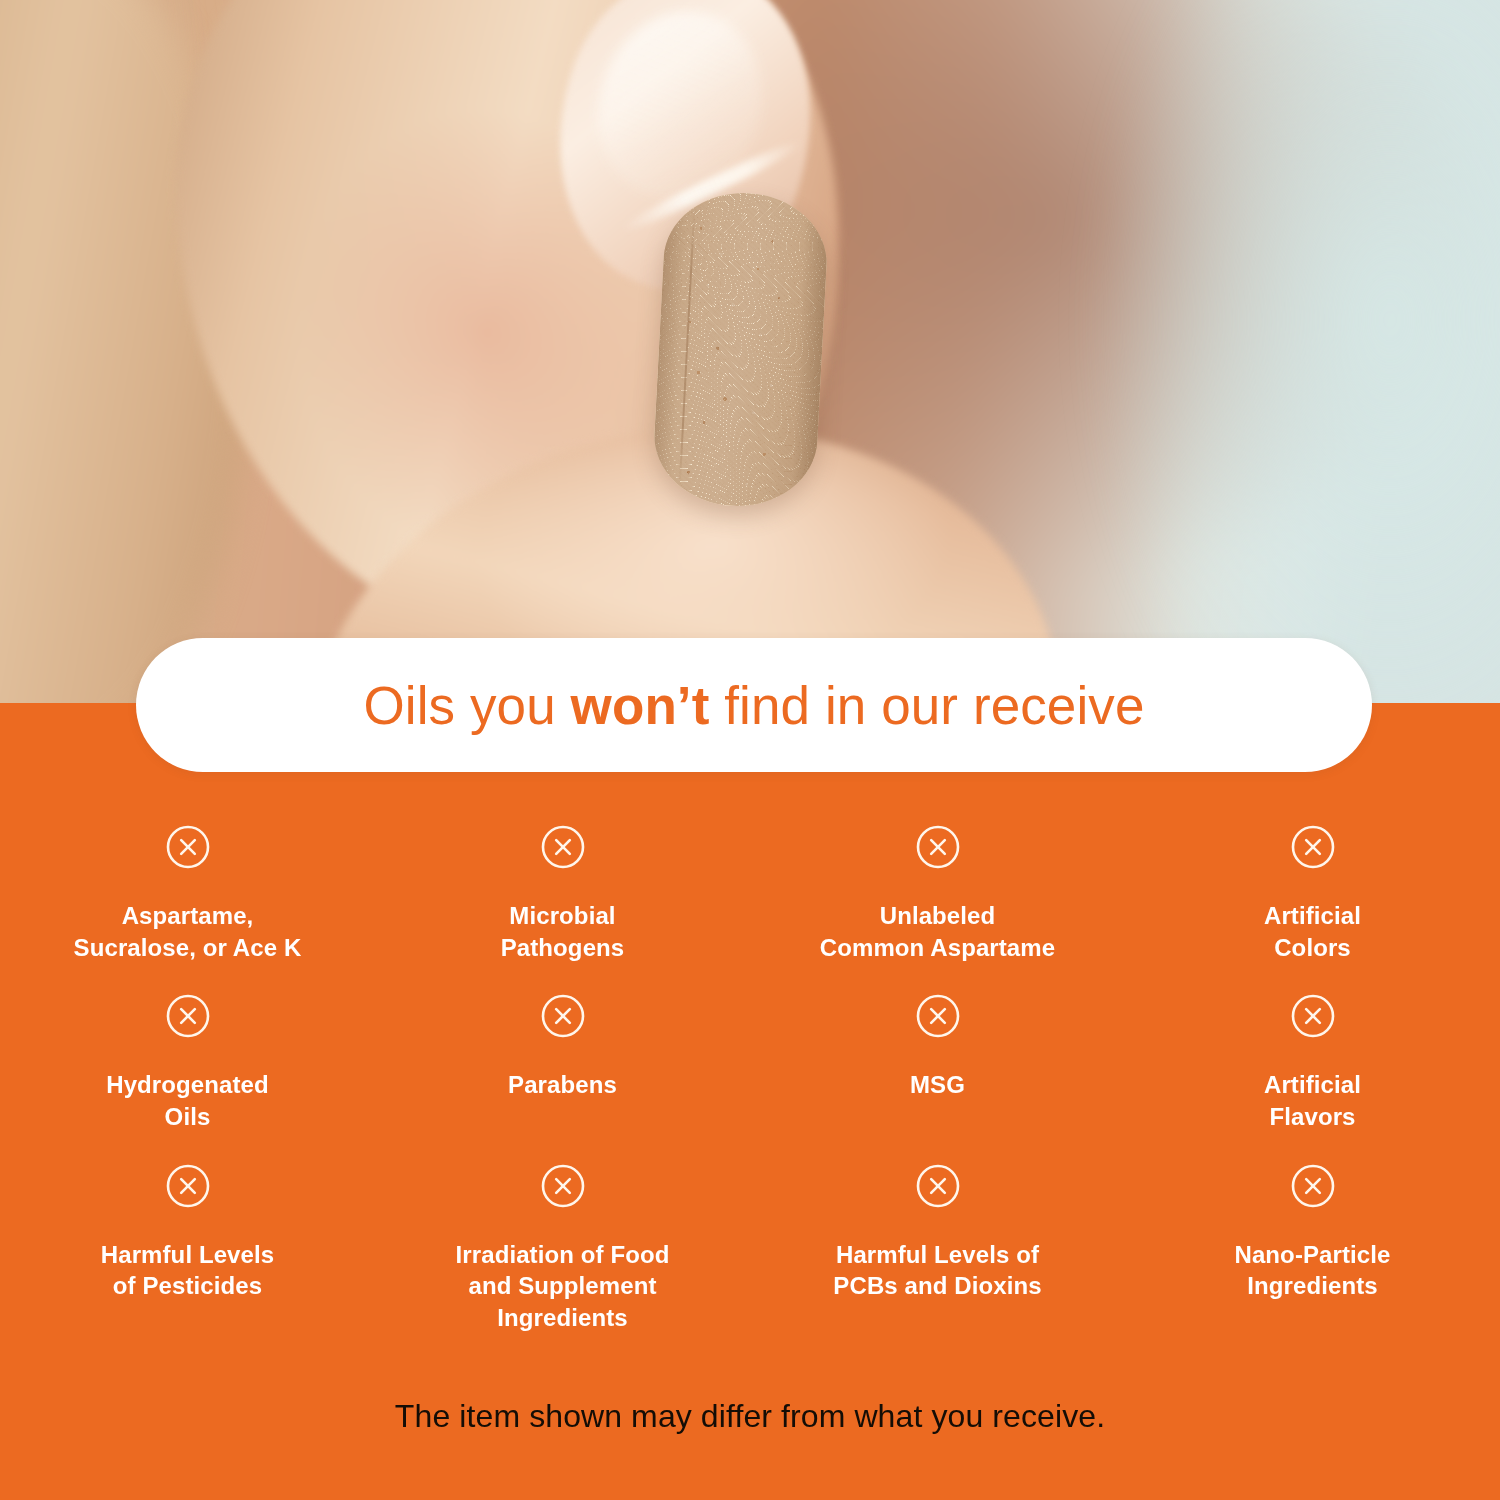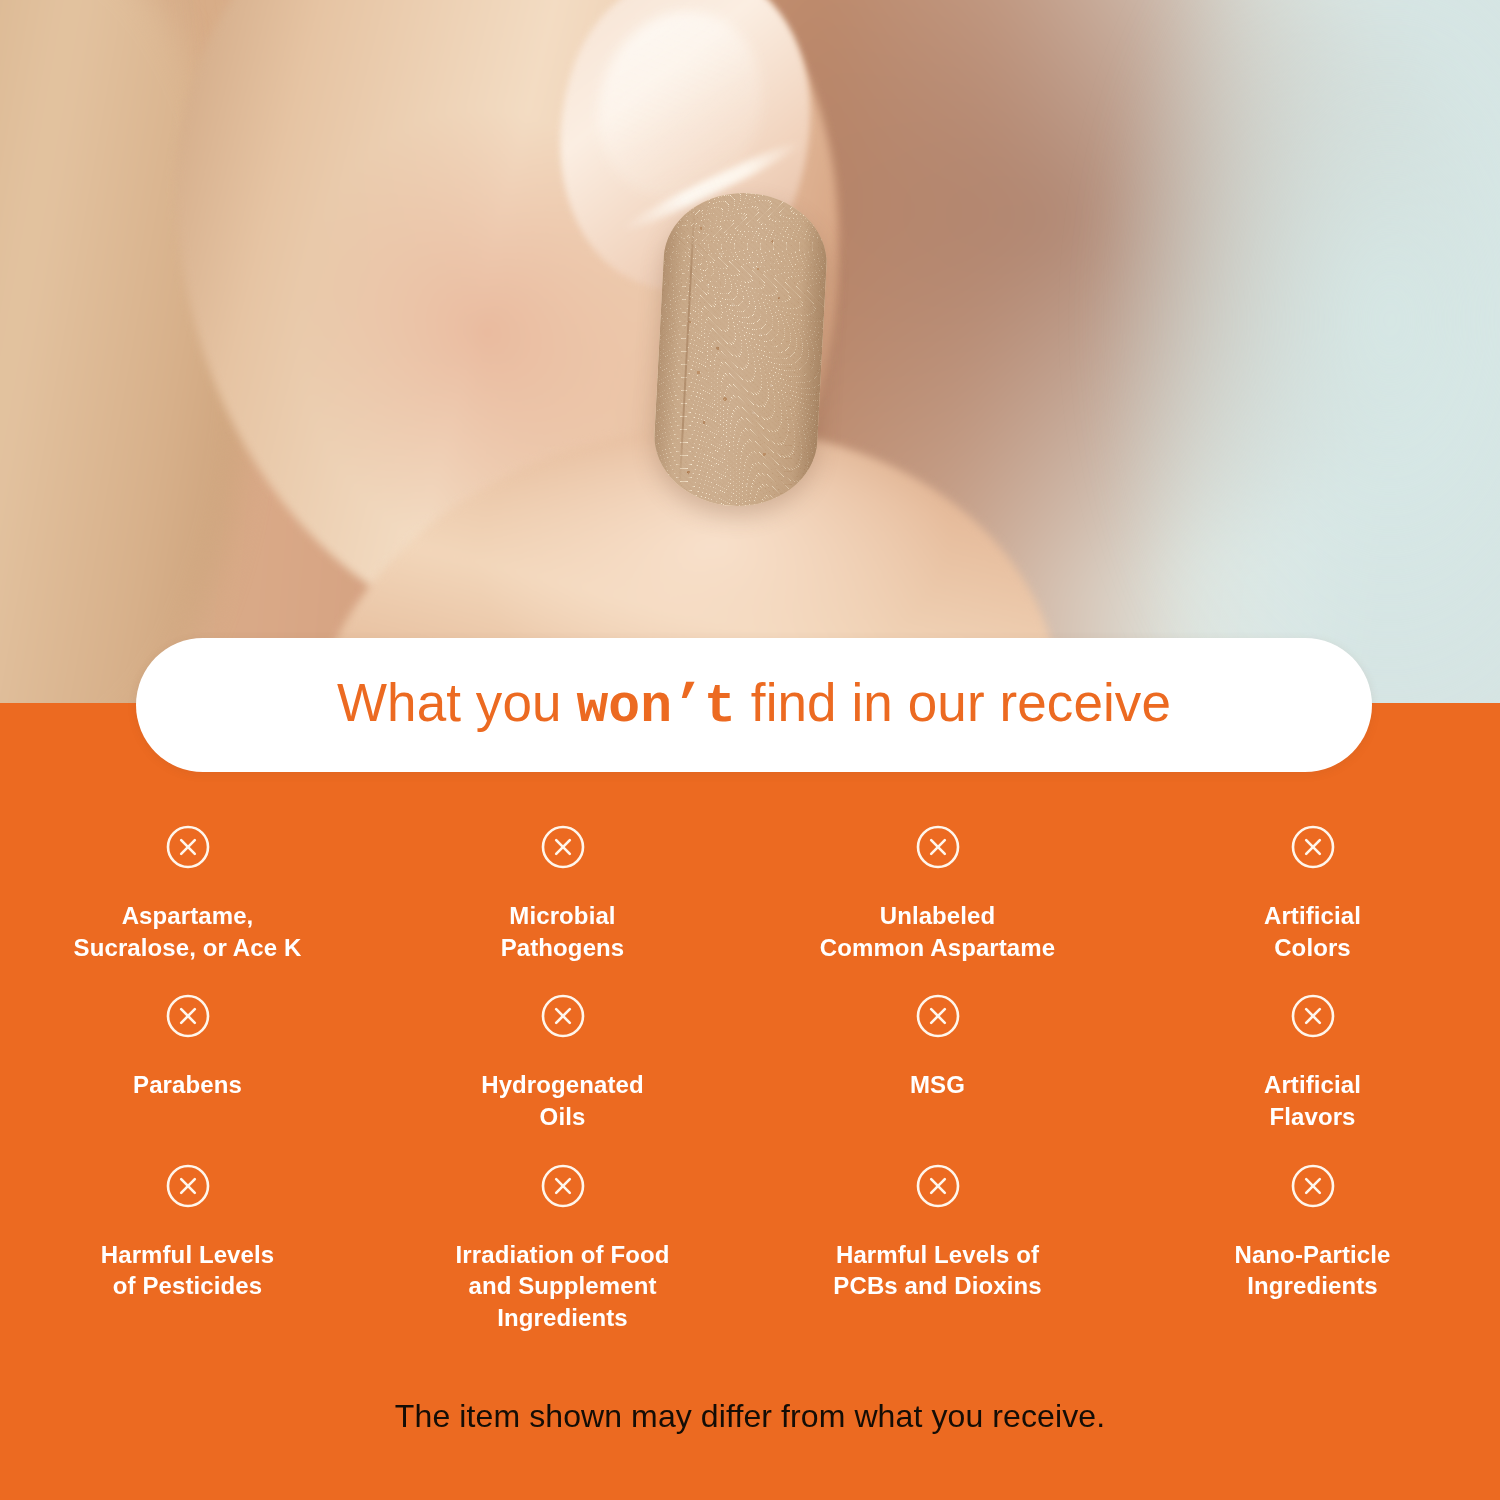--- a/index.html
+++ b/index.html
@@ -242,21 +242,21 @@
     z-index: 5;
   }
   .title-text {
     font-size: 53px;
     font-weight: 400;
     color: #EC6A21;
     letter-spacing: 0.1px;
     white-space: nowrap;
     line-height: 1;
   }
-  .title-text .strong { font-weight: 700; font-family: Liberation Mono, monospace; }
+  .title-text .strong { font-weight: 700; }
 
   
   .grid {
     position: absolute;
     left: 0;
     top: 812px;
     width: 1500px;
     display: grid;
     grid-template-columns: repeat(4, 375px);
     row-gap: 18px;
@@ -319,21 +319,21 @@
       <div class="tablet-grain"></div>
       <div class="tablet-edge"></div>
       <div class="tablet-edge-r"></div>
       <div class="tablet-seam"></div>
     </div>
   </div>
 
   <div class="panel"></div>
 
   <div class="title-pill">
-    <div class="title-text"><span>What you </span><span class="strong">won’t</span><span> find in our receive</span></div>
+    <div class="title-text"><span>Oils you </span><span class="strong">won’t</span><span> find in our receive</span></div>
   </div>
 
   <div class="grid">
 
     <div class="cell row-1">
       <span class="no-icon">
         <svg viewBox="0 0 46 46" aria-hidden="true">
             <circle cx="23" cy="23" r="20" fill="none" stroke="#FFF6EC" stroke-width="2.6"></circle>
             <line x1="16.2" y1="16.2" x2="29.8" y2="29.8" stroke="#FFF6EC" stroke-width="2.6" stroke-linecap="round"></line>
             <line x1="29.8" y1="16.2" x2="16.2" y2="29.8" stroke="#FFF6EC" stroke-width="2.6" stroke-linecap="round"></line>
@@ -380,33 +380,33 @@
     </div>
 
     <div class="cell row-2">
       <span class="no-icon">
         <svg viewBox="0 0 46 46" aria-hidden="true">
             <circle cx="23" cy="23" r="20" fill="none" stroke="#FFF6EC" stroke-width="2.6"></circle>
             <line x1="16.2" y1="16.2" x2="29.8" y2="29.8" stroke="#FFF6EC" stroke-width="2.6" stroke-linecap="round"></line>
             <line x1="29.8" y1="16.2" x2="16.2" y2="29.8" stroke="#FFF6EC" stroke-width="2.6" stroke-linecap="round"></line>
           </svg>
       </span>
-      <span class="cell-label">Parabens</span>
-    </div>
-
-    <div class="cell row-2">
-      <span class="no-icon">
-        <svg viewBox="0 0 46 46" aria-hidden="true">
-            <circle cx="23" cy="23" r="20" fill="none" stroke="#FFF6EC" stroke-width="2.6"></circle>
-            <line x1="16.2" y1="16.2" x2="29.8" y2="29.8" stroke="#FFF6EC" stroke-width="2.6" stroke-linecap="round"></line>
-            <line x1="29.8" y1="16.2" x2="16.2" y2="29.8" stroke="#FFF6EC" stroke-width="2.6" stroke-linecap="round"></line>
-          </svg>
-      </span>
       <span class="cell-label">Hydrogenated
 Oils</span>
+    </div>
+
+    <div class="cell row-2">
+      <span class="no-icon">
+        <svg viewBox="0 0 46 46" aria-hidden="true">
+            <circle cx="23" cy="23" r="20" fill="none" stroke="#FFF6EC" stroke-width="2.6"></circle>
+            <line x1="16.2" y1="16.2" x2="29.8" y2="29.8" stroke="#FFF6EC" stroke-width="2.6" stroke-linecap="round"></line>
+            <line x1="29.8" y1="16.2" x2="16.2" y2="29.8" stroke="#FFF6EC" stroke-width="2.6" stroke-linecap="round"></line>
+          </svg>
+      </span>
+      <span class="cell-label">Parabens</span>
     </div>
 
     <div class="cell row-2">
       <span class="no-icon">
         <svg viewBox="0 0 46 46" aria-hidden="true">
             <circle cx="23" cy="23" r="20" fill="none" stroke="#FFF6EC" stroke-width="2.6"></circle>
             <line x1="16.2" y1="16.2" x2="29.8" y2="29.8" stroke="#FFF6EC" stroke-width="2.6" stroke-linecap="round"></line>
             <line x1="29.8" y1="16.2" x2="16.2" y2="29.8" stroke="#FFF6EC" stroke-width="2.6" stroke-linecap="round"></line>
           </svg>
       </span>

